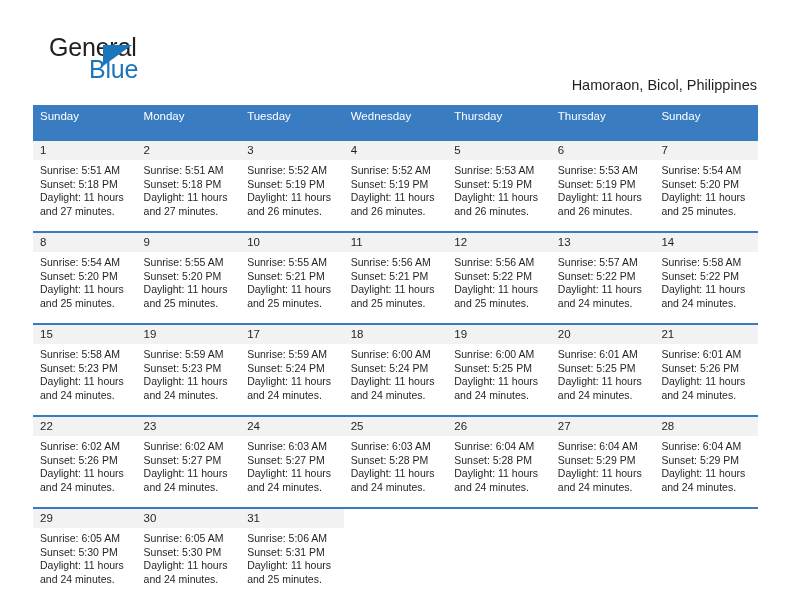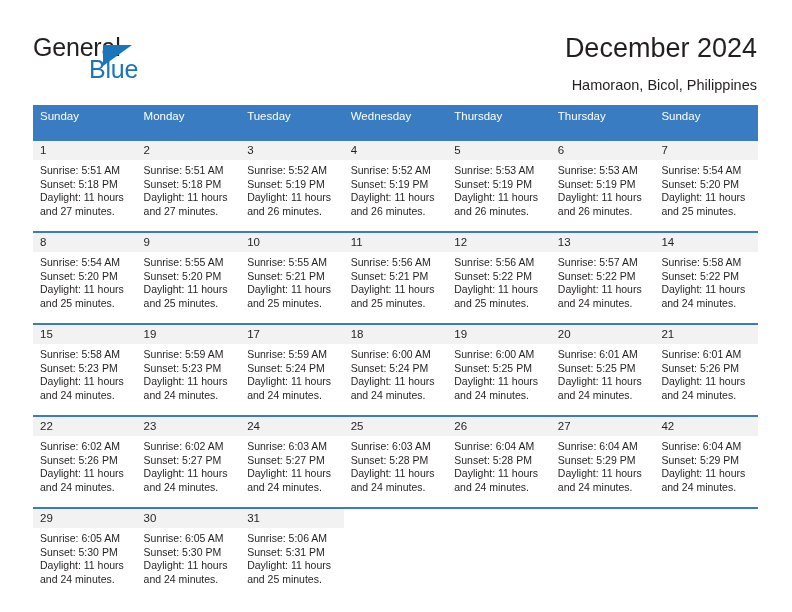--- a/index.html
+++ b/index.html
@@ -32,21 +32,21 @@
   }
   .logo {
     position: absolute;
     left: 33px;
     top: 33px;
     width: 130px;
     height: 52px;
   }
   .logo-general {
     position: absolute;
-    left: 0;
+    left: 16px;
     top: 0;
     font-size: 25px;
     letter-spacing: -0.2px;
     color: #231f20;
     font-family: "Liberation Sans", sans-serif;
   }
   .logo-blue {
     position: absolute;
     left: 56px;
     top: 22px;
@@ -145,21 +145,20 @@
 <body>
 
 <div class="page">
 
   <div class="header">
     <div class="logo">
       <span class="logo-general">General</span>
       <span class="logo-triangle"></span>
       <span class="logo-blue">Blue</span>
     </div>
-    <div class="title">December 2024</div>
     <div class="subtitle">Hamoraon, Bicol, Philippines</div>
   </div>
 
   <table class="calendar">
     <thead>
       <tr>
         <th>Sunday</th>
         <th>Monday</th>
         <th>Tuesday</th>
         <th>Wednesday</th>
@@ -413,21 +412,21 @@
           <td>
             <div class="daynum">27</div>
             <div class="info">
               <div>Sunrise: 6:04 AM</div>
               <div>Sunset: 5:29 PM</div>
               <div>Daylight: 11 hours</div>
               <div>and 24 minutes.</div>
             </div>
           </td>
           <td>
-            <div class="daynum">42</div>
+            <div class="daynum">28</div>
             <div class="info">
               <div>Sunrise: 6:04 AM</div>
               <div>Sunset: 5:29 PM</div>
               <div>Daylight: 11 hours</div>
               <div>and 24 minutes.</div>
             </div>
           </td>
         </tr>
         <tr class="week-row">
           <td>

